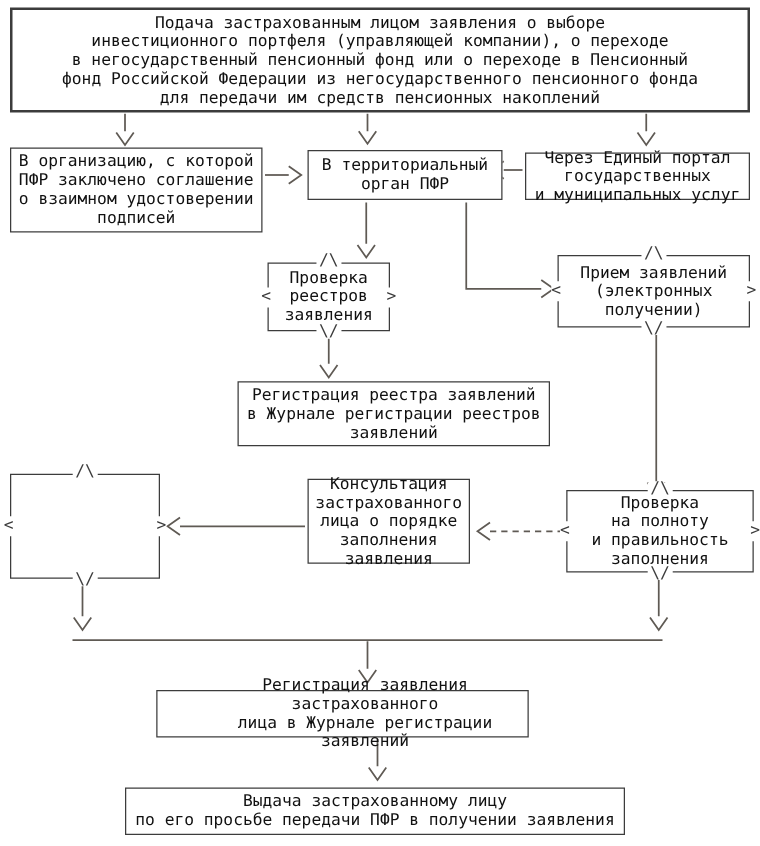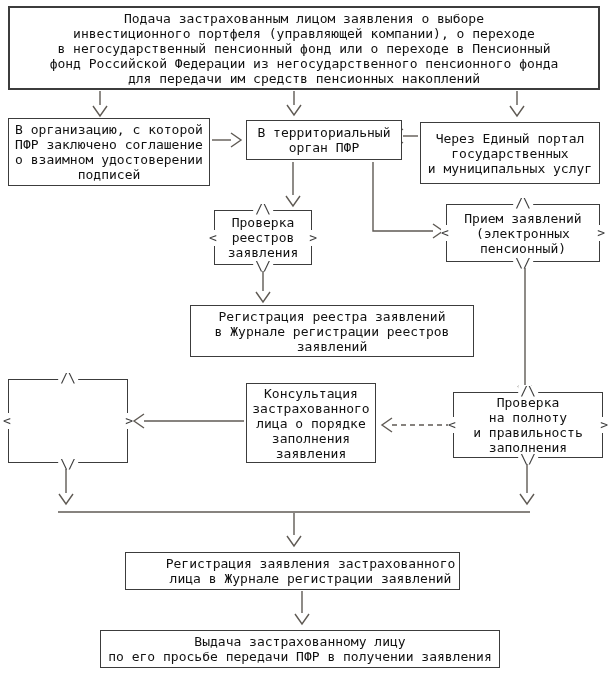--- a/index.html
+++ b/index.html
@@ -16,28 +16,28 @@
     display:flex;align-items:center;justify-content:center;
     box-sizing:border-box;
   }
   .box-text{
     white-space:pre-line;text-align:center;
     font-size:13px;line-height:15px;letter-spacing:0;
   }
   #n0{left:8px;top:6px;width:592px;height:84px;border-width:2px;}
   #n1{left:8px;top:118px;width:202px;height:68px;}
   #n2{left:246px;top:120px;width:156px;height:40px;}
-  #n3{left:420px;top:122px;width:180px;height:62px;}
+  #n3{left:420px;top:122px;width:180px;height:38px;}
   #n4{left:214px;top:210px;width:98px;height:55px;}
   #n5{left:446px;top:204px;width:154px;height:58px;}
-  #n6{left:190px;top:305px;width:284px;height:52px;}
+  #n6{left:190px;top:305px;width:250px;height:52px;}
   #n7{left:8px;top:379px;width:120px;height:84px;}
-  #n8{left:246px;top:383px;width:130px;height:80px;}
+  #n8{left:246px;top:383px;width:130px;height:68px;}
   #n9{left:453px;top:392px;width:150px;height:66px;}
-  #n10{left:125px;top:552px;width:335px;height:38px;padding-left:36px;}
+  #n10{left:125px;top:552px;width:298px;height:38px;padding-left:36px;}
   #n11{left:100px;top:630px;width:400px;height:38px;}
   .notch{
     position:absolute;background:#ffffff;color:#3c3c3c;
     font-size:13px;line-height:10px;
   }
   .nt{top:-7px;left:50%;transform:translateX(-50%);padding:0 2px;}
   .nb{bottom:-7px;left:50%;transform:translateX(-50%);padding:0 2px;}
   .nl{left:-6px;top:50%;transform:translateY(-50%);padding:3px 0;}
   .nr{right:-6px;top:50%;transform:translateY(-50%);padding:3px 0;}
 </style>
@@ -148,21 +148,21 @@
 заявления</div>
   </div>
 
   <div class="box notched" id="n5">
     <span class="notch nt">/\</span>
     <span class="notch nb">\/</span>
     <span class="notch nl">&lt;</span>
     <span class="notch nr">&gt;</span>
     <div class="box-text">Прием заявлений
 (электронных
-пенсионный)</div>
+получении)</div>
   </div>
 
   <div class="box" id="n6">
     <div class="box-text">Регистрация реестра заявлений
 в Журнале регистрации реестров
 заявлений</div>
   </div>
 
   <div class="box notched" id="n7">
     <span class="notch nt">/\</span>

